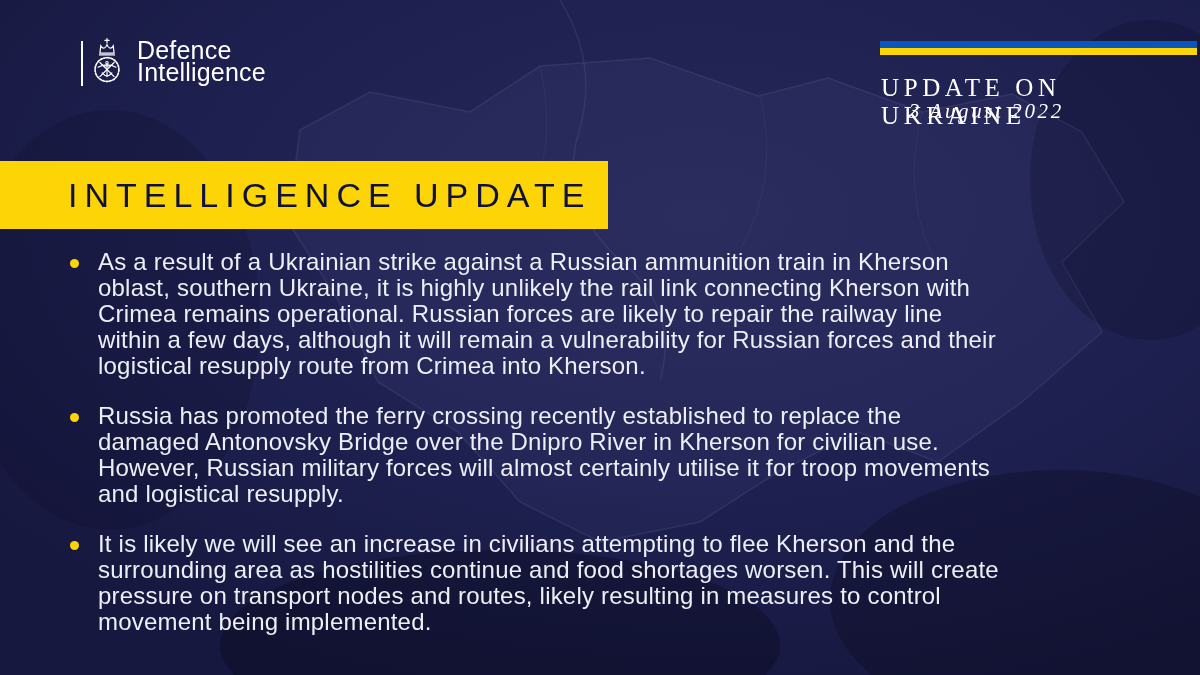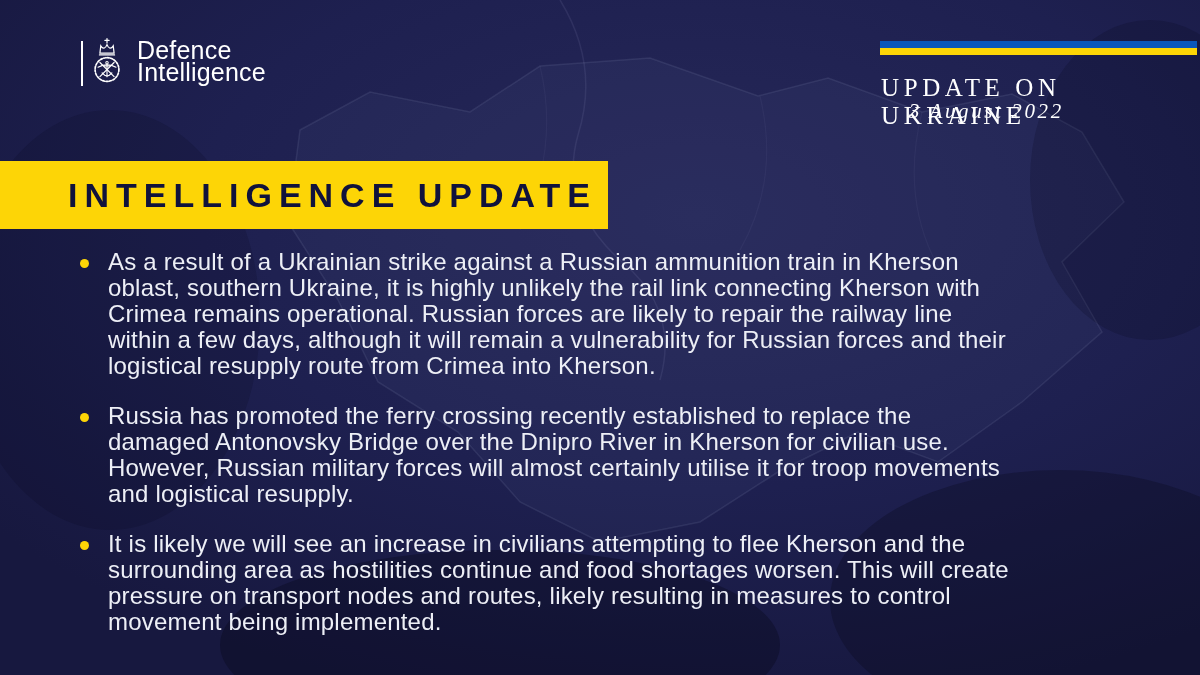--- a/index.html
+++ b/index.html
@@ -27,24 +27,24 @@
     position:absolute;left:879px;top:99px;color:var(--white,#fff);
     font-family:"Liberation Serif",serif;font-style:italic;font-size:21px;letter-spacing:2.6px;margin-left:30px;
   }
   
   .banner{
     position:absolute;left:0;top:161px;width:608px;height:68px;
     background:var(--brand-yellow,#fdd506);display:flex;align-items:center;
   }
   .banner span{
     margin-left:68px;color:var(--banner-text,#10123c);
-    font-size:34px;font-weight:bold;letter-spacing:7px;white-space:nowrap;
+    font-size:34px;font-weight:normal;letter-spacing:7px;white-space:nowrap;
   }
   
-  .bullets{position:absolute;left:80px;top:249px;margin:0;padding:0;list-style:none;width:1070px;}
+  .bullets{position:absolute;left:70px;top:249px;margin:0;padding:0;list-style:none;width:1070px;}
   .bullet{display:flex;margin:0 0 24px 0;}
   .dot{flex:none;width:9px;height:9px;border-radius:50%;background:var(--brand-yellow,#fdd506);margin-top:10px;}
   .bullet-text{
     margin-left:19px;color:var(--body-text,#edeff6);
     font-size:24px;line-height:26px;letter-spacing:0.2px;white-space:pre-line;
   }
 </style>
 </head>
 <body>
 

